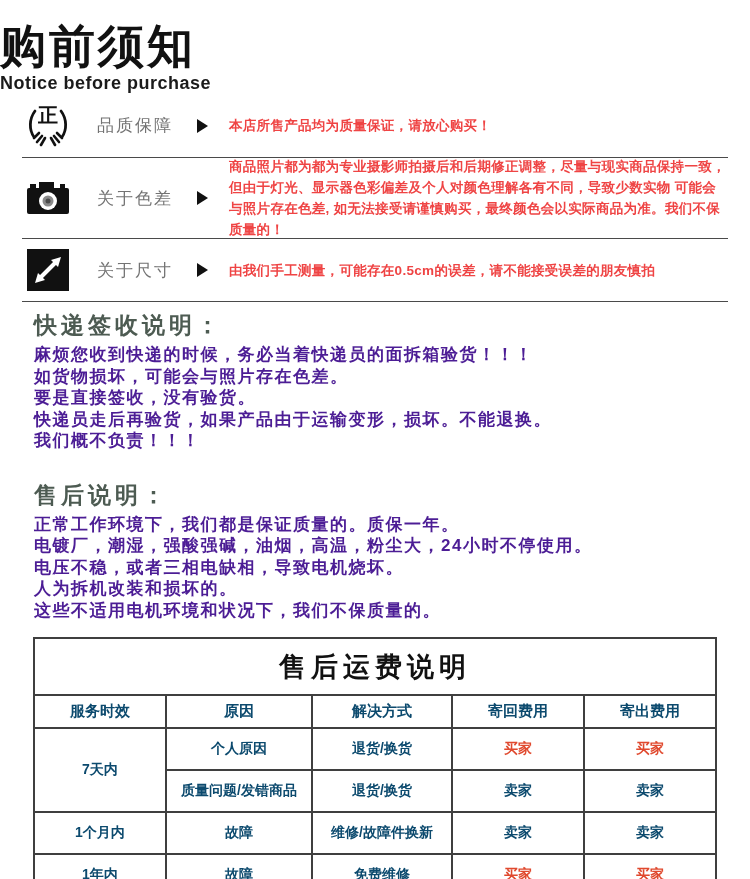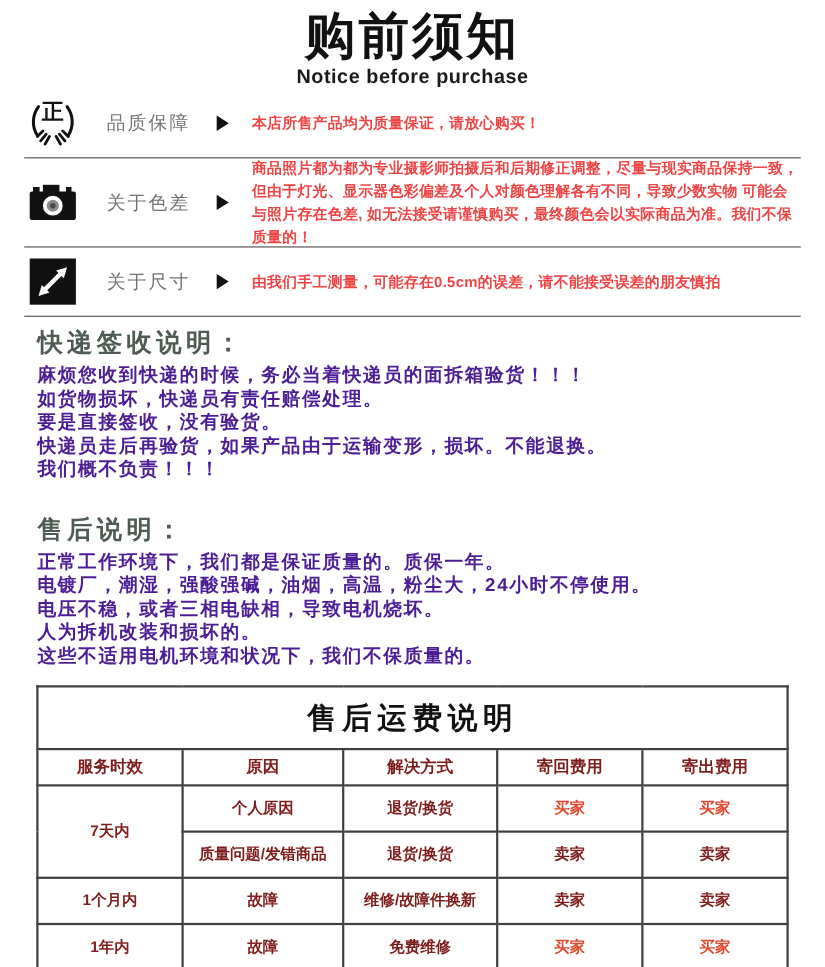--- a/index.html
+++ b/index.html
@@ -1,20 +1,20 @@
 <!DOCTYPE html>
 <html><head>
 <meta charset="utf-8">
 <style>
   html,body{margin:0;padding:0;background:#ffffff;}
   body{width:750px;height:879px;overflow:hidden;font-family:"Liberation Sans","DejaVu Sans",sans-serif;}
   .page{width:750px;height:879px;position:relative;background:#fff;}
 
   
-  .header{text-align:center;padding-top:6px;}
+  .header{text-align:left;padding-top:20px;}
   .page-title{font-size:46px;font-weight:bold;color:#111;letter-spacing:3px;line-height:52px;}
   .page-subtitle{font-size:18px;font-weight:bold;color:#1b1b1b;letter-spacing:0.5px;line-height:22px;}
 
   
   .divider{height:1px;background:#4a4a4a;margin:0 22px;}
   .notice-row{display:flex;align-items:center;padding:0 24px;}
   .row-1{height:63px;}
   .row-2{height:80px;}
   .row-3{height:62px;}
   .notice-icon{width:48px;height:48px;flex:0 0 48px;display:flex;align-items:center;justify-content:center;}
@@ -24,21 +24,21 @@
 
   
   .section{padding:0 34px;}
   .sec-delivery{margin-top:8px;}
   .sec-aftersale{margin-top:28px;}
   .section-heading{font-size:23px;font-weight:bold;color:#4d5b52;letter-spacing:4px;line-height:30px;margin-bottom:4px;}
   .red-line{color:#4c1d95;font-size:17px;font-weight:bold;letter-spacing:1.5px;line-height:21.5px;white-space:nowrap;}
 
   
   .fee-table{width:682px;margin:16px auto 0;border-collapse:collapse;table-layout:fixed;}
-  .fee-table td{border:2px solid #3f3f3f;text-align:center;vertical-align:middle;font-size:14px;font-weight:bold;color:#7f1d1d;padding:0 4px;}
+  .fee-table td{border:2px solid #3f3f3f;text-align:center;vertical-align:middle;font-size:14px;font-weight:bold;color:#0c4a6e;padding:0 4px;}
   .fee-table .t-title{font-size:27px;letter-spacing:5px;height:55px;color:#111;}
   .fee-table .t-head td{height:31px;font-size:15px;}
   .fee-table .t-row td{height:40px;}
   .fee-table td.red{color:#e0492e;}
   .col-period{width:132px;}.col-reason{width:146px;}.col-solution{width:140px;}.col-return{width:132px;}.col-send{width:132px;}
 </style>
 </head>
 <body>
 
 <div class="page">
@@ -101,21 +101,21 @@
     </span>
     <span class="notice-label">关于尺寸</span>
     <span class="tri"></span>
     <span class="notice-text">由我们手工测量，可能存在0.5cm的误差，请不能接受误差的朋友慎拍</span>
   </div>
   <div class="divider"></div>
 
   <div class="section sec-delivery">
     <div class="section-heading">快递签收说明：</div>
     <div class="red-line">麻烦您收到快递的时候，务必当着快递员的面拆箱验货！！！</div>
-    <div class="red-line">如货物损坏，快递员有责任赔偿处理。</div>
+    <div class="red-line">如货物损坏，可能会与照片存在色差。</div>
     <div class="red-line">要是直接签收，没有验货。</div>
     <div class="red-line">快递员走后再验货，如果产品由于运输变形，损坏。不能退换。</div>
     <div class="red-line">我们概不负责！！！</div>
   </div>
 
   <div class="section sec-aftersale">
     <div class="section-heading">售后说明：</div>
     <div class="red-line">正常工作环境下，我们都是保证质量的。质保一年。</div>
     <div class="red-line">电镀厂，潮湿，强酸强碱，油烟，高温，粉尘大，24小时不停使用。</div>
     <div class="red-line">电压不稳，或者三相电缺相，导致电机烧坏。</div>

